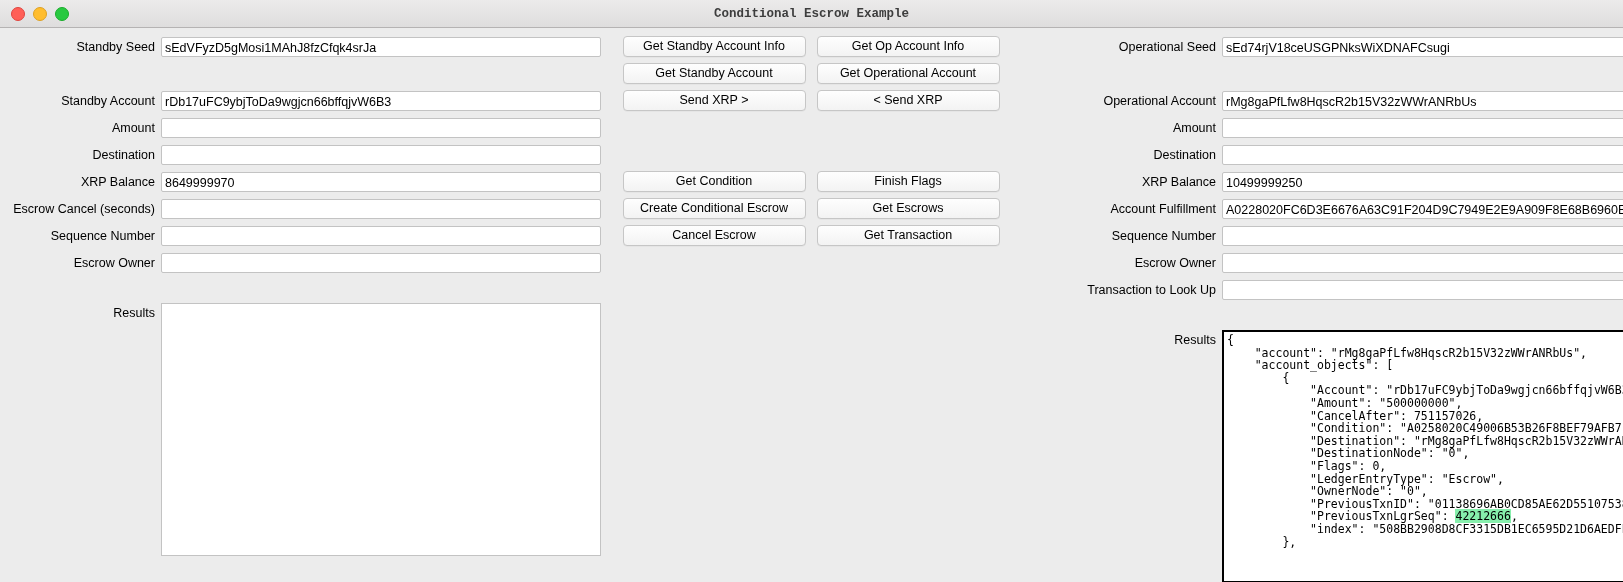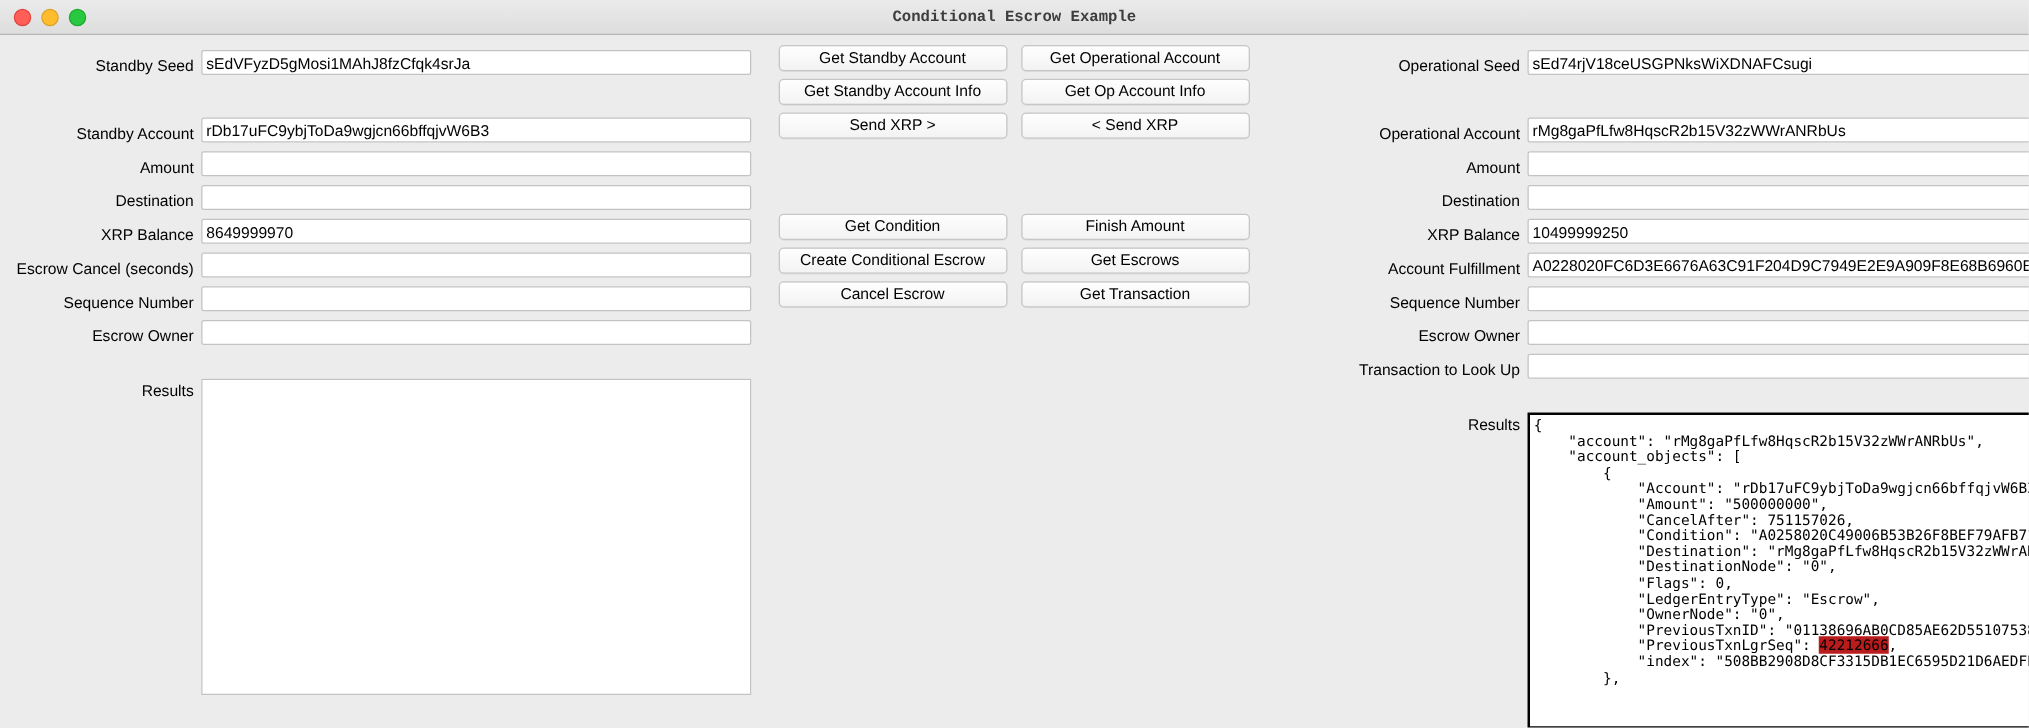--- a/index.html
+++ b/index.html
@@ -68,21 +68,21 @@
     box-sizing: border-box;
   }
   .panel {
     display: flex;
     flex-direction: column;
   }
   .panel.left { width: 602px; }
   .panel.right { width: 1020px; }
   .row {
     display: flex;
-    align-items: flex-end;
+    align-items: center;
     height: 27px;
     flex: none;
   }
   .lbl {
     font-size: 12.5px;
     text-align: right;
     padding-right: 6px;
     white-space: nowrap;
     color: #000;
   }
@@ -164,21 +164,21 @@
     box-sizing: border-box;
     font-family: "DejaVu Sans Mono", monospace;
     font-size: 11.5px;
     line-height: 12.6px;
     padding: 2px 2px 0 3px;
     overflow: hidden;
     white-space: pre;
     color: #000;
   }
   .hl {
-    background: #b91c1c;
+    background: #86efac;
   }
 </style>
 </head>
 <body>
 
 <div class="window">
 
   <div class="titlebar">
     <div class="traffic">
       <span class="dot red"></span>
@@ -228,42 +228,42 @@
         <div class="fld"></div>
       </div>
       <div class="results-row">
         <div class="lbl">Results</div>
         <div class="results-left"></div>
       </div>
     </div>
 
     <div class="buttons">
       <div class="btnrow">
+        <div class="btn">Get Standby Account Info</div>
+        <div class="btn">Get Op Account Info</div>
+      </div>
+      <div class="btnrow">
         <div class="btn">Get Standby Account</div>
         <div class="btn">Get Operational Account</div>
-      </div>
-      <div class="btnrow">
-        <div class="btn">Get Standby Account Info</div>
-        <div class="btn">Get Op Account Info</div>
       </div>
       <div class="btnrow">
         <div class="btn">Send XRP &gt;</div>
         <div class="btn">&lt; Send XRP</div>
       </div>
       <div class="btnrow empty">
         <div class="btn"></div>
         <div class="btn"></div>
       </div>
       <div class="btnrow empty">
         <div class="btn"></div>
         <div class="btn"></div>
       </div>
       <div class="btnrow">
         <div class="btn">Get Condition</div>
-        <div class="btn">Finish Amount</div>
+        <div class="btn">Finish Flags</div>
       </div>
       <div class="btnrow">
         <div class="btn">Create Conditional Escrow</div>
         <div class="btn">Get Escrows</div>
       </div>
       <div class="btnrow">
         <div class="btn">Cancel Escrow</div>
         <div class="btn">Get Transaction</div>
       </div>
     </div>

